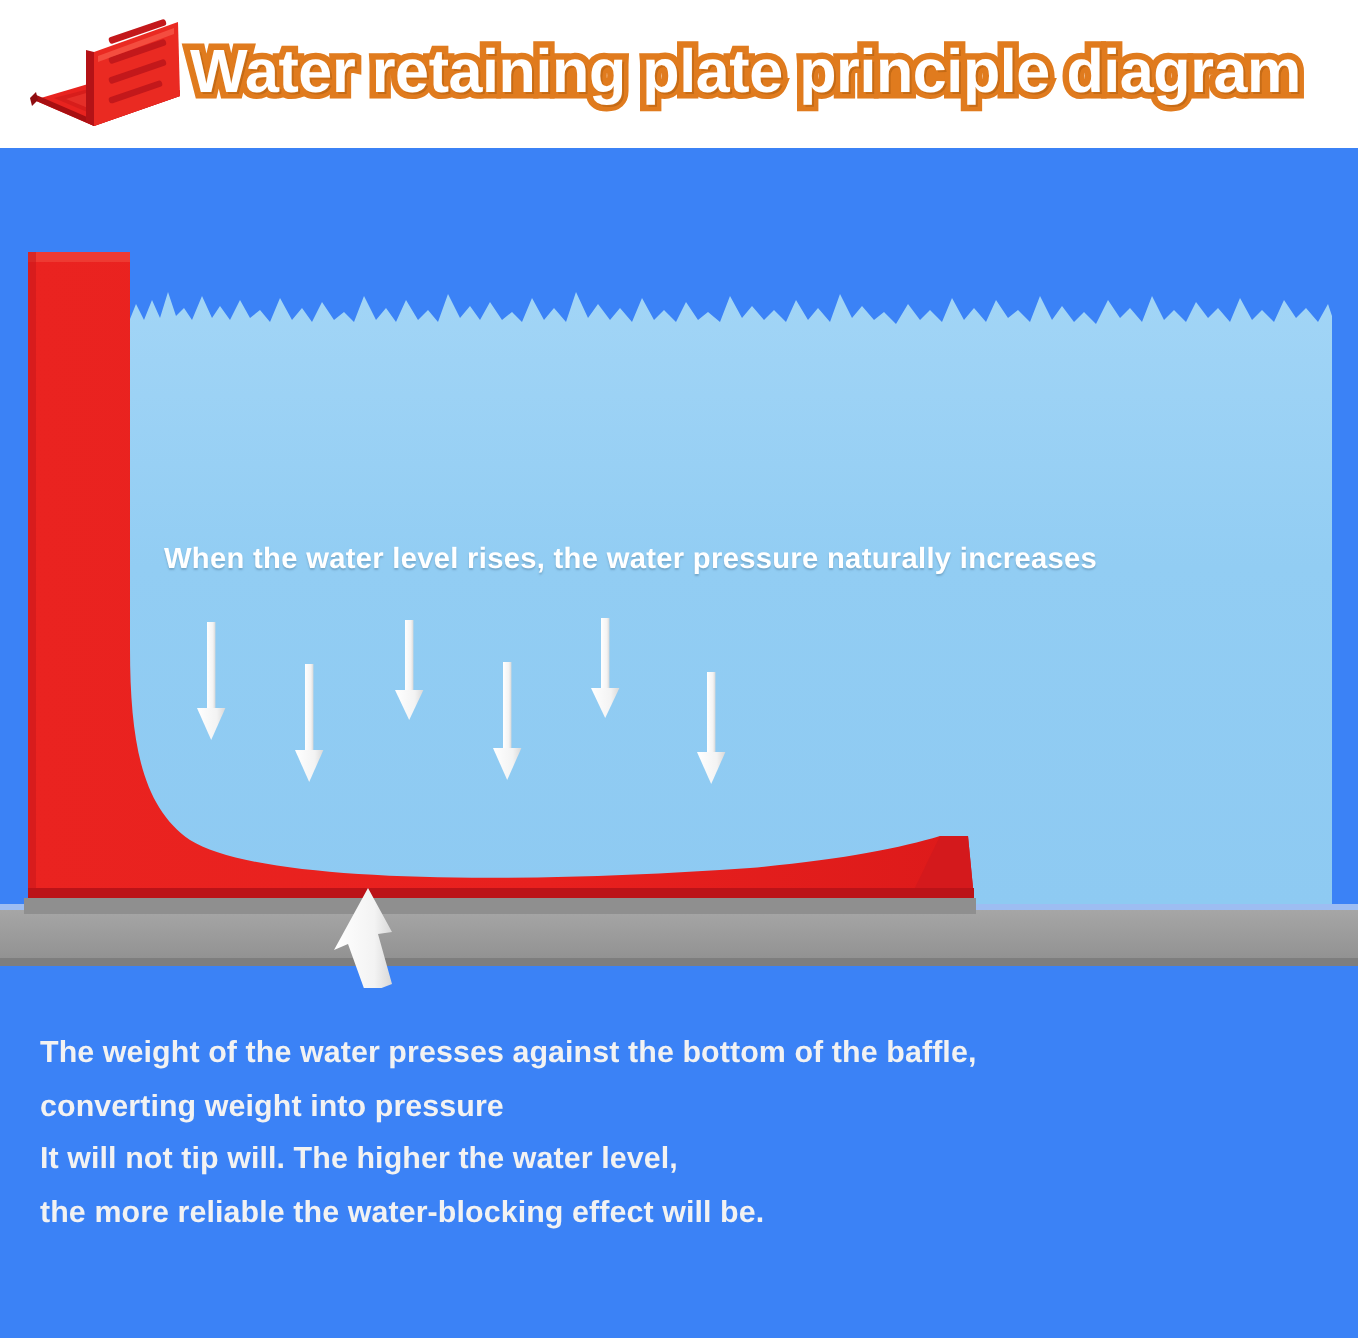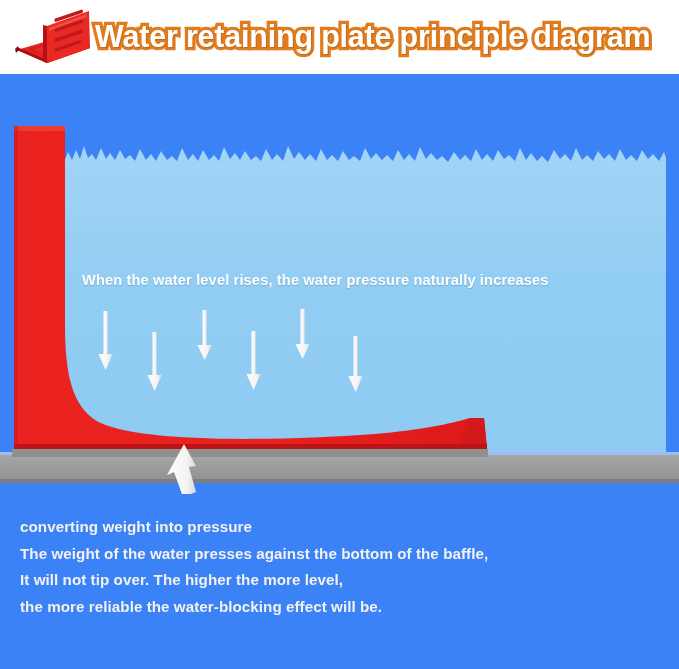--- a/index.html
+++ b/index.html
@@ -253,20 +253,20 @@
 
         <g>
           <polygon fill="url(#arrowGrad)" points="184,370 196,392 189,393 196,418 183,423 174,398 167,401"></polygon>
         </g>
       </svg>
     </div>
 
     <div class="water-text" id="water-line-1">When the water level rises, the water pressure naturally increases</div>
 
     <div id="caption">
+      <div class="cap-line">The weight of the water presses against the bottom of the baffle,</div>
       <div class="cap-line">converting weight into pressure</div>
-      <div class="cap-line">The weight of the water presses against the bottom of the baffle,</div>
-      <div class="cap-line">It will not tip over. The higher the more level,</div>
+      <div class="cap-line">It will not tip will. The higher the water level,</div>
       <div class="cap-line">the more reliable the water-blocking effect will be.</div>
     </div>
 
   </div>
 </div>
 
 </body></html>

